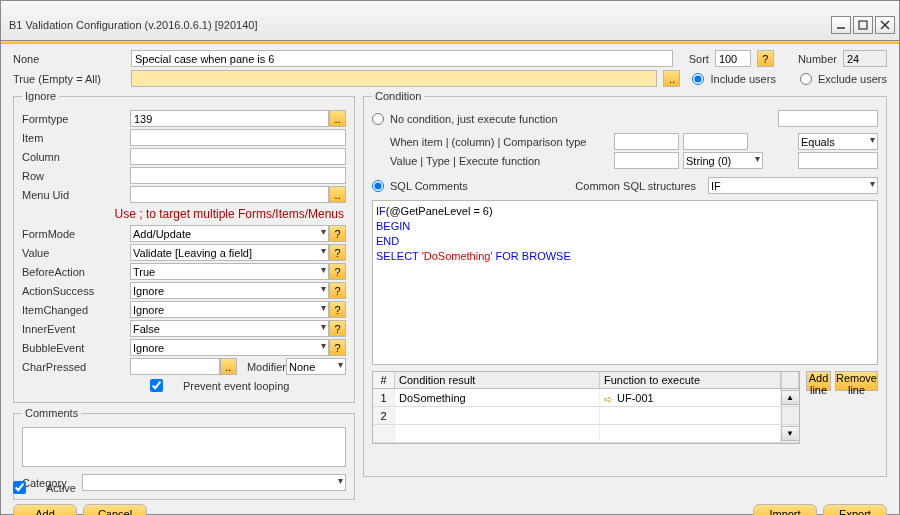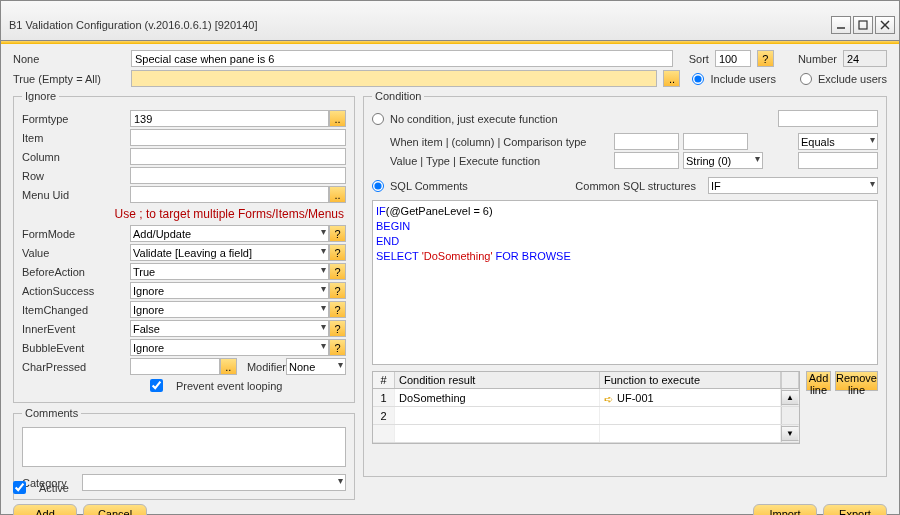--- a/index.html
+++ b/index.html
@@ -45,21 +45,21 @@
   .grid-row div { padding:1px 4px; border-right:1px solid #eee; display:flex; align-items:center; }
   .col-idx { width:22px; background:#f4f4f4; text-align:center; justify-content:center; }
   .col-cr { width:205px; }
   .col-fn { flex:1; }
   .scroll-col { width:18px; background:#eee; border-left:1px solid #ccc; display:flex; flex-direction:column; }
   .side-btns { display:flex; flex-direction:row; gap:4px; width:72px; }
   .gold-btn { height:20px; border:1px solid #b8b8b8; background:linear-gradient(to bottom,#ffe082,#fdbd3a); cursor:pointer; font-size:11px; }
   .footer { display:flex; align-items:center; gap:6px; padding-top:6px; }
   .footer .gold-btn { width:64px;border-radius:6px; }
   .spacer { flex:1; }
-  .chk-row { display:flex; align-items:center; gap:13px; margin-top:4px; margin-bottom:4px; }
+  .chk-row { display:flex; align-items:center; gap:20px; margin-top:4px; margin-bottom:4px; }
   .comments-box { width:100%; height:40px; border:1px solid #b8b8b8; background:#fff; margin-bottom:5px; resize:none; }
   .radio-group { display:flex; align-items:center; gap:6px; margin-left:6px; }
   .simple-rows { margin-left:18px; display:flex; flex-direction:column; gap:2px; }
   .simple-row { display:flex; align-items:center; gap:4px; }
   .simple-row .lbl { width:220px; }
   .scroll-arrow { height:15px; border:1px solid #bbb; background:linear-gradient(to bottom,#f8f8f8,#ddd); font-size:8px; display:flex; align-items:center; justify-content:center; cursor:pointer; }
   .link-dot { display:inline-block; width:10px; height:10px; color:#e0a000; margin-right:3px; }
 </style>
 </head>
 <body>

